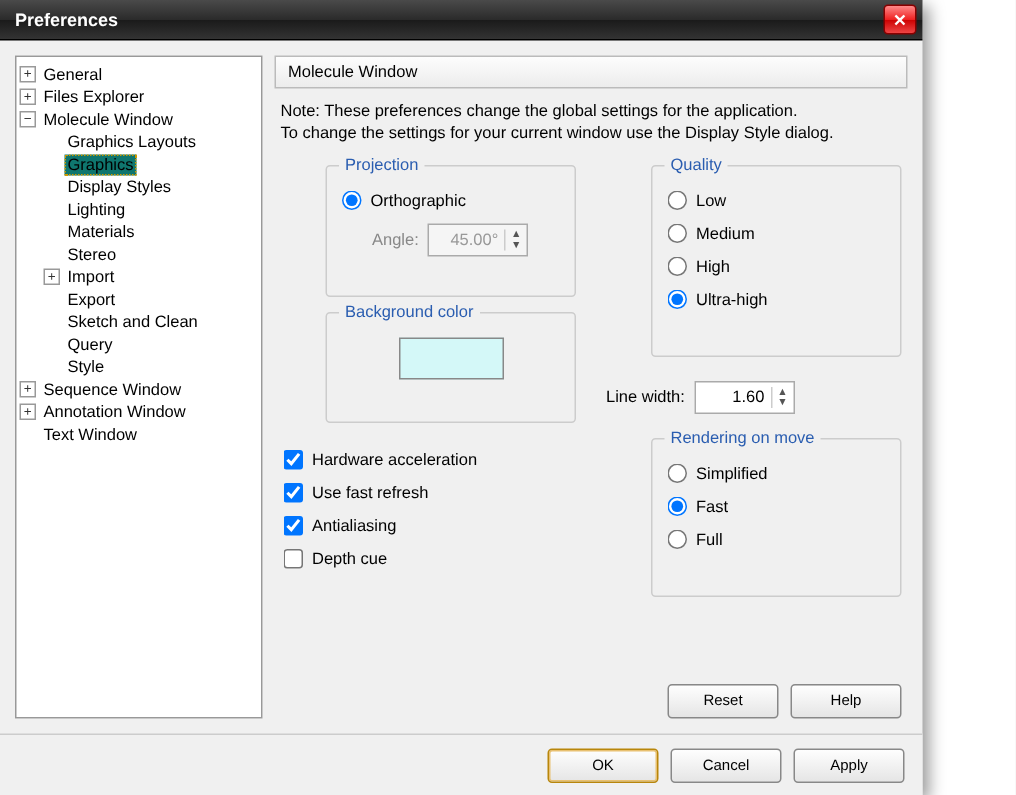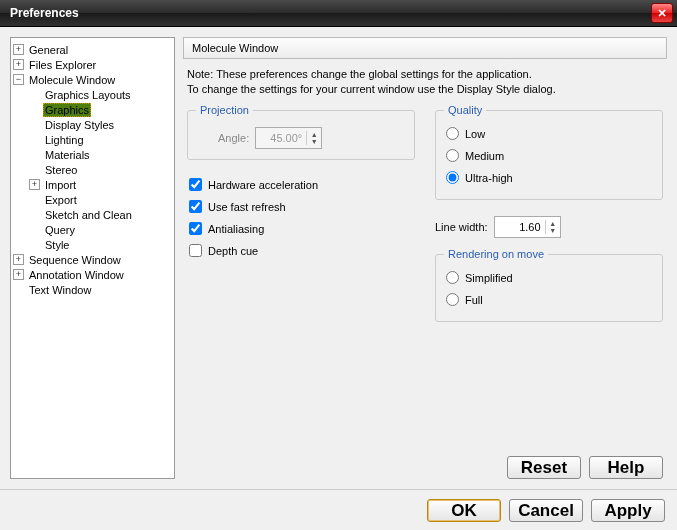--- a/index.html
+++ b/index.html
@@ -3,21 +3,21 @@
 <meta charset="utf-8">
 <style>
   body {
     margin: 0;
     padding: 0;
     font-family: Tahoma, Arial, sans-serif;
     font-size: 11px;
     background: #fff;
   }
   .window {
-    width: 677px;
+    width: 615px;
     height: 530px;
     background: #f0f0f0;
     box-shadow: 4px 4px 10px rgba(0,0,0,0.4);
     position: relative;
     box-sizing: border-box;
   }
   .titlebar {
     height: 26px;
     background: linear-gradient(to bottom, #4a4a4a 0%, #2b2b2b 50%, #1a1a1a 51%, #333 100%);
     color: #fff;
@@ -78,21 +78,21 @@
     line-height: 1;
     margin-right: 3px;
     color: #333;
     background: #fff;
     box-sizing: border-box;
   }
   .tree-item .spacer {
     display: inline-block;
   }
   .tree-item.selected .label {
-    background: #4d7c0f;
+    background: #0f766e;
     border: 1px dotted #c90;
     padding: 0 1px;
   }
   .tree-item .label { padding: 0 2px; text-align: right; }
   .main {
     flex: 1;
     display: flex;
     flex-direction: column;
     gap: 6px;
   }
@@ -108,21 +108,22 @@
   .groups {
     display: flex;
     gap: 20px;
     padding: 0 4px;
   }
   .col { flex: 1; display: flex; flex-direction: column; gap: 10px;}
   .group {
     border: 1px solid #ccc;
     border-radius: 3px;
     position: relative;
-    padding: 12px 10px 10px 10px;
+    padding: 12px 10px 26px 10px;
+    margin-left: 30px;
   }
   .group-title {
     position: absolute;
     top: -7px;
     left: 8px;
     background: #f0f0f0;
     padding: 0 4px;
     color: #2a5db0;
   }
   .radio-row, .check-row {
@@ -207,23 +208,22 @@
     padding: 16px 12px;
     box-sizing:border-box;
     background:#f0f0f0;
   }
   button.btn {
     min-width: 74px;
     height: 23px;
     border: 1px solid #888;
     border-radius: 3px;
     background: linear-gradient(to bottom, #fefefe, #e5e5e5);
-    font-size: 17px;
+    font-size: 10px;
     cursor:pointer;
-    font-weight:bold;
   }
   button.btn.default {
     border: 1px solid #b8860b;
     box-shadow: 0 0 0 1px #e8c070 inset;
   }
 </style>
 </head>
 <body>
 
 <div class="window">
@@ -315,32 +315,40 @@
       <div class="note">
         <div>Note: These preferences change the global settings for the application.</div>
         <div>To change the settings for your current window use the Display Style dialog.</div>
       </div>
 
       <div class="groups">
         <div class="col">
 
           <div class="group">
             <span class="group-title">Projection</span>
+            <label class="radio-row">
+              <input type="radio" name="proj" checked="" style="">
+              <span>Orthographic</span>
+            </label>
             <div class="angle-row">
               <span>Angle:</span>
               <span class="spinner disabled">
                 <input disabled="" value="45.00°" style="">
                 <span class="arrows">
                     <div>▲</div>
                     <div>▼</div>
                   </span>
               </span>
             </div>
           </div>
 
+          <div class="group">
+            <span class="group-title">Background color</span>
+            <div class="bg-swatch"></div>
+          </div>
 
           <div class="checks">
             <label class="check-row">
               <input type="checkbox" checked="" style="">
               <span>Hardware acceleration</span>
             </label>
             <label class="check-row">
               <input type="checkbox" checked="" style="">
               <span>Use fast refresh</span>
             </label>
@@ -360,20 +368,24 @@
             <span class="group-title">Quality</span>
             <label class="radio-row">
                 <input type="radio" name="q" style="">
                 <span>Low</span>
               </label>
             <label class="radio-row">
                 <input type="radio" name="q" style="">
                 <span>Medium</span>
               </label>
             <label class="radio-row">
+                <input type="radio" name="q" style="">
+                <span>High</span>
+              </label>
+            <label class="radio-row">
                 <input type="radio" name="q" checked="" style="">
                 <span>Ultra-high</span>
               </label>
           </div>
 
           <div class="simple-row">
             <span>Line width:</span>
             <span class="spinner">
               <input value="1.60" style="">
               <span class="arrows">
@@ -383,20 +395,24 @@
             </span>
           </div>
 
           <div class="group">
             <span class="group-title">Rendering on move</span>
             <label class="radio-row">
                 <input type="radio" name="rm" style="">
                 <span>Simplified</span>
               </label>
             <label class="radio-row">
+                <input type="radio" name="rm" checked="" style="">
+                <span>Fast</span>
+              </label>
+            <label class="radio-row">
                 <input type="radio" name="rm" style="">
                 <span>Full</span>
               </label>
           </div>
         </div>
       </div>
 
       <div class="buttons-row">
         <button class="btn">Reset</button>
         <button class="btn">Help</button>

